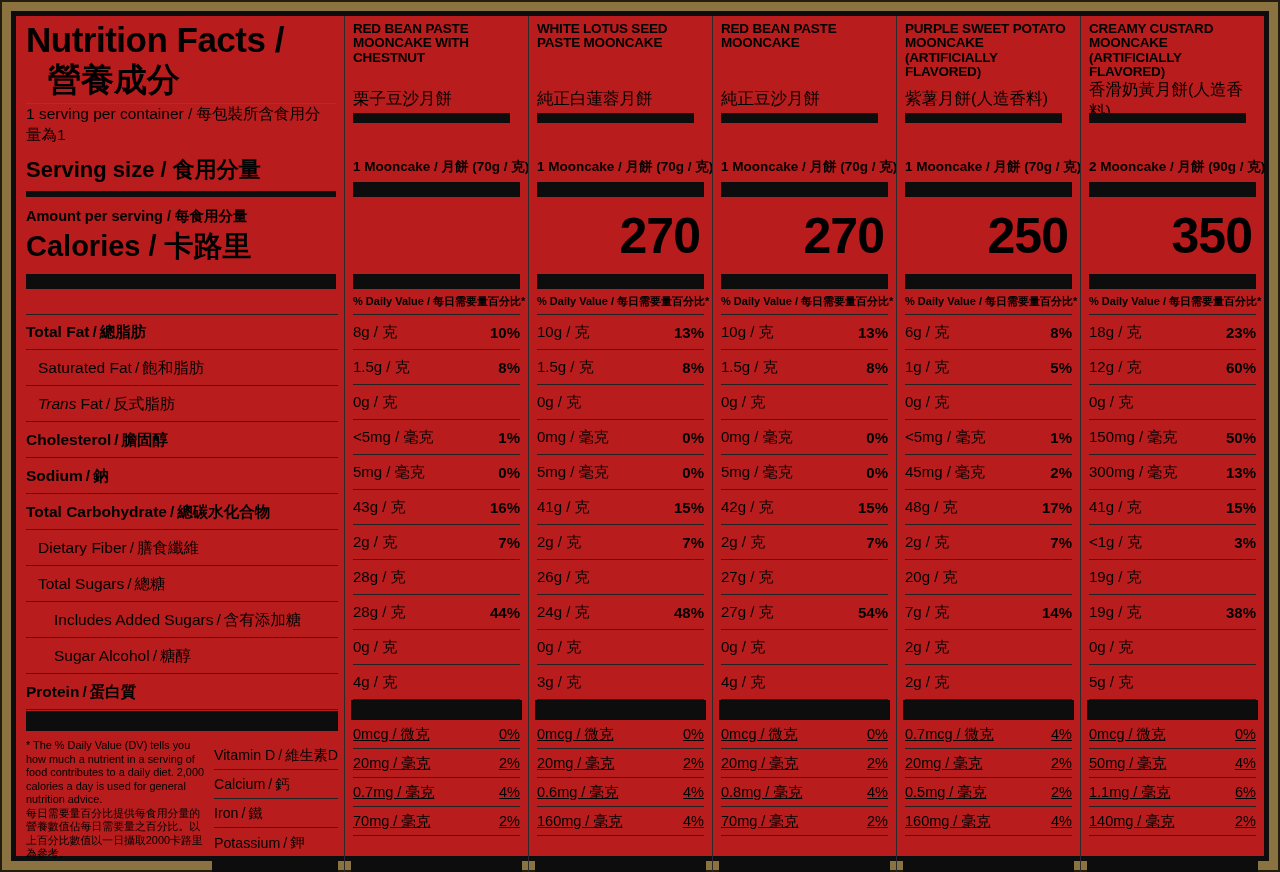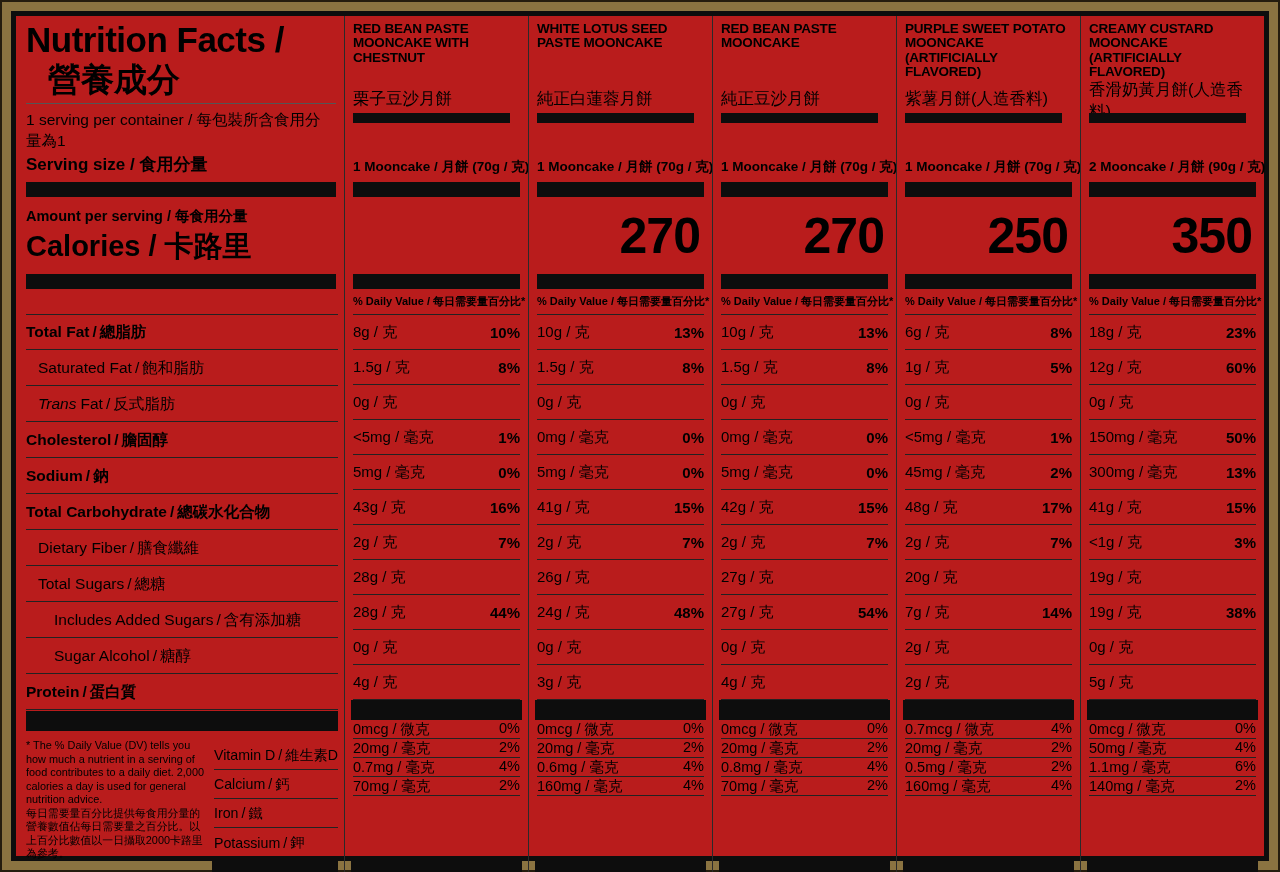--- a/index.html
+++ b/index.html
@@ -11,21 +11,21 @@
   .col:not(:first-child){border-left:1.5px solid #2a2a2a;}
 
   
   .sec-head{height:181px;box-sizing:border-box;display:flex;flex-direction:column;padding:6px 8px 0 8px;}
   .labelcol .sec-head{padding-left:10px;}
   .ttl1{font-size:35px;font-weight:bold;letter-spacing:-0.5px;line-height:1.02;}
   .ttl2{font-size:33px;font-weight:bold;margin-top:5px;line-height:1.0;margin-left:22px;}
   .ttl-rule{border-bottom:1.5px solid #555;margin-top:7px;}
   .servwrap{margin-top:auto;}
   .servline{font-size:15.5px;}
-  .servsize{font-size:17px;font-weight:bold;margin-top:1px;}
+  .servsize{font-size:22px;font-weight:bold;margin-top:9px;}
   .bar-thick{height:15px;background:#0d0d0d;margin-top:6px;}
   .pnames{height:88px;display:flex;flex-direction:column;}
   .pname-en{font-size:13.5px;font-weight:bold;line-height:1.06;letter-spacing:-0.2px;}
   .pname-cn{font-size:16.5px;margin-top:auto;}
   .bar-small{height:10px;background:#0d0d0d;margin:3px 10px 0 0;}
   .serving{margin-top:auto;font-size:13.5px;font-weight:bold;text-align:center;white-space:nowrap;}
 
   
   .sec-cal{height:92px;box-sizing:border-box;display:flex;flex-direction:column;padding:0 8px;}
   .labelcol .sec-cal{padding-left:10px;}
@@ -44,21 +44,21 @@
   .lrow{height:35px;box-sizing:border-box;display:flex;align-items:center;border-bottom:1.5px solid #222;margin:0 6px 1px 10px;font-size:15.5px;white-space:nowrap;}
   .lrow.b{font-weight:bold;}
   .lrow.ind1{padding-left:12px;}
   .lrow.ind2{padding-left:28px;}
   .sep{padding:0 3px;}
 
   .bar-mid{height:20px;background:#0d0d0d;margin:0 6px;}
   .labelcol .bar-mid{margin:0 6px 0 10px;}
 
   
-  .mrow{height:19px;box-sizing:border-box;display:flex;justify-content:space-between;margin:0 8px;font-size:14.5px;white-space:nowrap;}
+  .mrow{height:29px;box-sizing:border-box;display:flex;align-items:center;justify-content:space-between;margin:0 8px;font-size:14.5px;white-space:nowrap;text-decoration:underline;}
   .mrow:not(:last-of-type){border-bottom:1.5px solid #222;}
   .bottom{flex:1;display:flex;padding:8px 6px 0 10px;box-sizing:border-box;}
   .footnote{width:192px;font-size:10.9px;line-height:1.24;padding-right:8px;box-sizing:border-box;}
   .mlabels{flex:1;display:flex;flex-direction:column;padding-top:2px;}
   .mlrow{height:29px;box-sizing:border-box;display:flex;align-items:center;font-size:14.2px;white-space:nowrap;}
   .mlrow:not(:last-child){border-bottom:1.5px solid #222;}
   .bar-bottom{height:13px;background:#0d0d0d;margin:auto 6px 4px 6px;}
   .final-row{display:flex;margin:auto 6px 4px 10px;height:13px;}
   .final-spacer{width:186px;}
   .final-bar{flex:1;background:#0d0d0d;}

